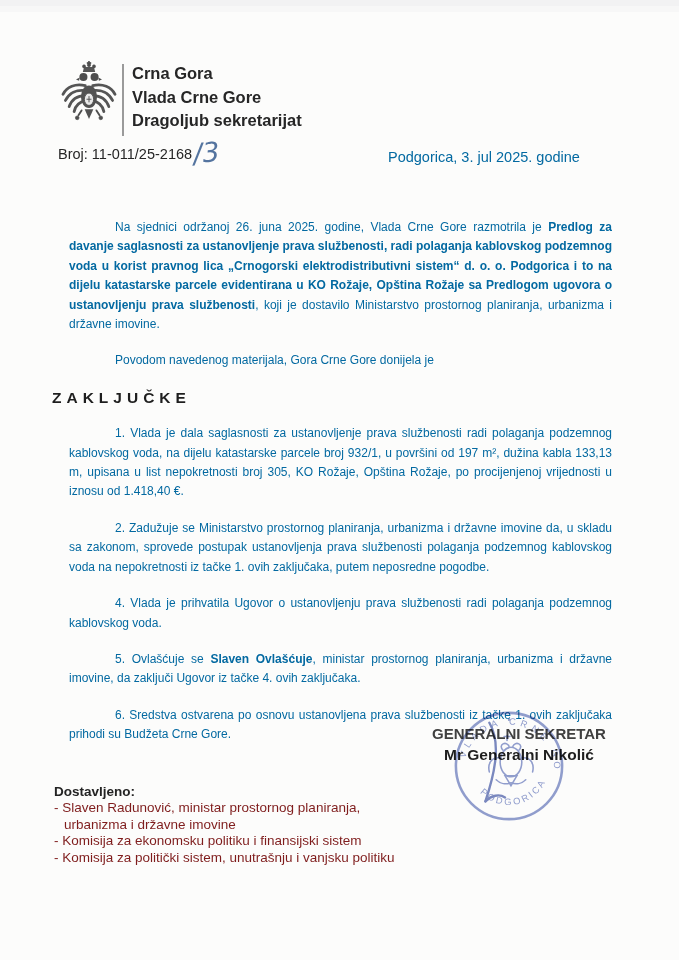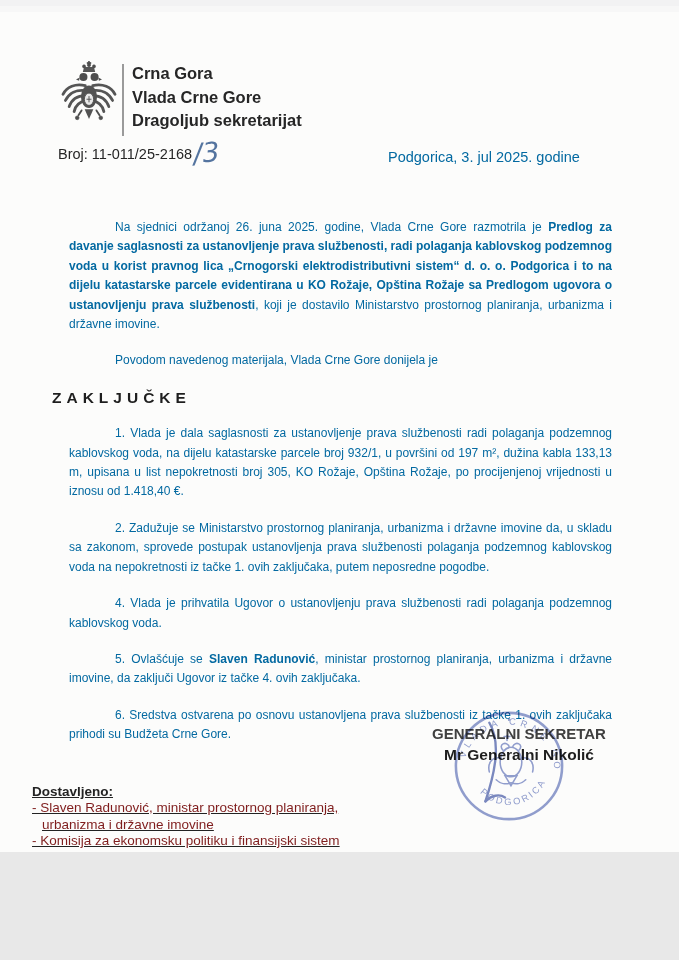--- a/index.html
+++ b/index.html
@@ -1,18 +1,18 @@
 <!DOCTYPE html>
 <html lang="sr"><head>
 <meta charset="utf-8">
 <style>
   html,body{margin:0;padding:0;background:#e8e8e8;}
   .page{
     position:relative;
-    width:679px;height:852px;
+    width:679px;height:960px;
     background:#fcfcfb;
     font-family:"Liberation Sans",sans-serif;
     color:#222;
     overflow:hidden;
     margin:0 auto;
   }
   
   .scan-band{position:absolute;left:0;right:0;background:rgba(60,60,70,0.025);pointer-events:none;}
   .band-a{top:916;height:12px;}
   .band-b{top:4;height:6px;}
@@ -60,21 +60,21 @@
   
   .sig-block{position:absolute;left:393px;top:724px;width:252px;text-align:center;z-index:2;}
   .sig-title{font-size:15px;font-weight:bold;line-height:20px;color:#404040;}
   .sig-name{font-size:15.5px;font-weight:bold;line-height:21px;color:#1d1d1d;}
   .stamp{
     position:absolute;left:450px;top:707px;width:118px;height:118px;
     z-index:3;opacity:.8;mix-blend-mode:multiply;pointer-events:none;
   }
 
   
-  .dist-block{position:absolute;left:32px;top:783px;width:410px;text-decoration:underline;}
+  .dist-block{position:absolute;left:54px;top:783px;width:410px;}
   .dist-label{font-size:13.5px;font-weight:bold;line-height:17px;color:#232323;}
   .dist-item{
     font-size:13.5px;line-height:16.5px;color:#7f1d1d;
     white-space:pre-line;
     padding-left:10px;text-indent:-10px;
   }
 </style>
 </head>
 <body>
 
@@ -128,26 +128,26 @@
     <div>Crna Gora</div>
     <div>Vlada Crne Gore</div>
     <div>Dragoljub sekretarijat</div>
   </div>
 
   <div class="ref-row"><span>Broj: 11-011/25-2168</span><span class="handwritten">/3</span></div>
   <div class="place-date">Podgorica, 3. jul 2025. godine</div>
 
   <div class="body-block">
     <p class="para"><span>Na sjednici održanoj 26. juna 2025. godine, Vlada Crne Gore razmotrila je </span><span style="font-weight: bold;">Predlog za davanje saglasnosti za ustanovljenje prava službenosti, radi polaganja kablovskog podzemnog voda u korist pravnog lica „Crnogorski elektrodistributivni sistem“ d. o. o. Podgorica i to na dijelu katastarske parcele evidentirana u KO Rožaje, Opština Rožaje sa Predlogom ugovora o ustanovljenju prava službenosti</span><span>, koji je dostavilo Ministarstvo prostornog planiranja, urbanizma i državne imovine.</span></p>
-    <p class="para">Povodom navedenog materijala, Vlada Crne Gore donijela je</p>
+    <p class="para">Povodom navedenog materijala, Gora Crne Gore donijela je</p>
     <p class="para heading">ZAKLJUČKE</p>
     <p class="para"><span>1. Vlada je dala saglasnosti za ustanovljenje prava službenosti radi polaganja podzemnog kablovskog voda, na dijelu katastarske parcele broj 932/1, u površini od 197 m², dužina kabla 133,13 m, upisana u list nepokretnosti broj 305, KO Rožaje, Opština Rožaje, po procijenjenoj vrijednosti u iznosu od 1.418,40 €.</span></p>
     <p class="para"><span>2. Zadužuje se Ministarstvo prostornog planiranja, urbanizma i državne imovine da, u skladu sa zakonom, sprovede postupak ustanovljenja prava službenosti polaganja podzemnog kablovskog voda na nepokretnosti iz tačke 1. ovih zaključaka, putem neposredne pogodbe.</span></p>
     <p class="para"><span>4. Vlada je prihvatila Ugovor o ustanovljenju prava službenosti radi polaganja podzemnog kablovskog voda.</span></p>
-    <p class="para"><span>5. Ovlašćuje se </span><span style="font-weight: bold;">Slaven Radunović</span><span>, ministar prostornog planiranja, urbanizma i državne imovine, da zaključi Ugovor iz tačke 4. ovih zaključaka.</span></p>
+    <p class="para"><span>5. Ovlašćuje se </span><span style="font-weight: bold;">Slaven Ovlašćuje</span><span>, ministar prostornog planiranja, urbanizma i državne imovine, da zaključi Ugovor iz tačke 4. ovih zaključaka.</span></p>
     <p class="para"><span>6. Sredstva ostvarena po osnovu ustanovljena prava službenosti iz tačke 1. ovih zaključaka prihodi su Budžeta Crne Gore.</span></p>
   </div>
 
   <div class="sig-block">
     <div class="sig-title">GENERALNI SEKRETAR</div>
     <div class="sig-name">Mr Generalni Nikolić</div>
   </div>
 
   <svg class="stamp" viewBox="0 0 120 120" aria-hidden="true">
     <defs>

